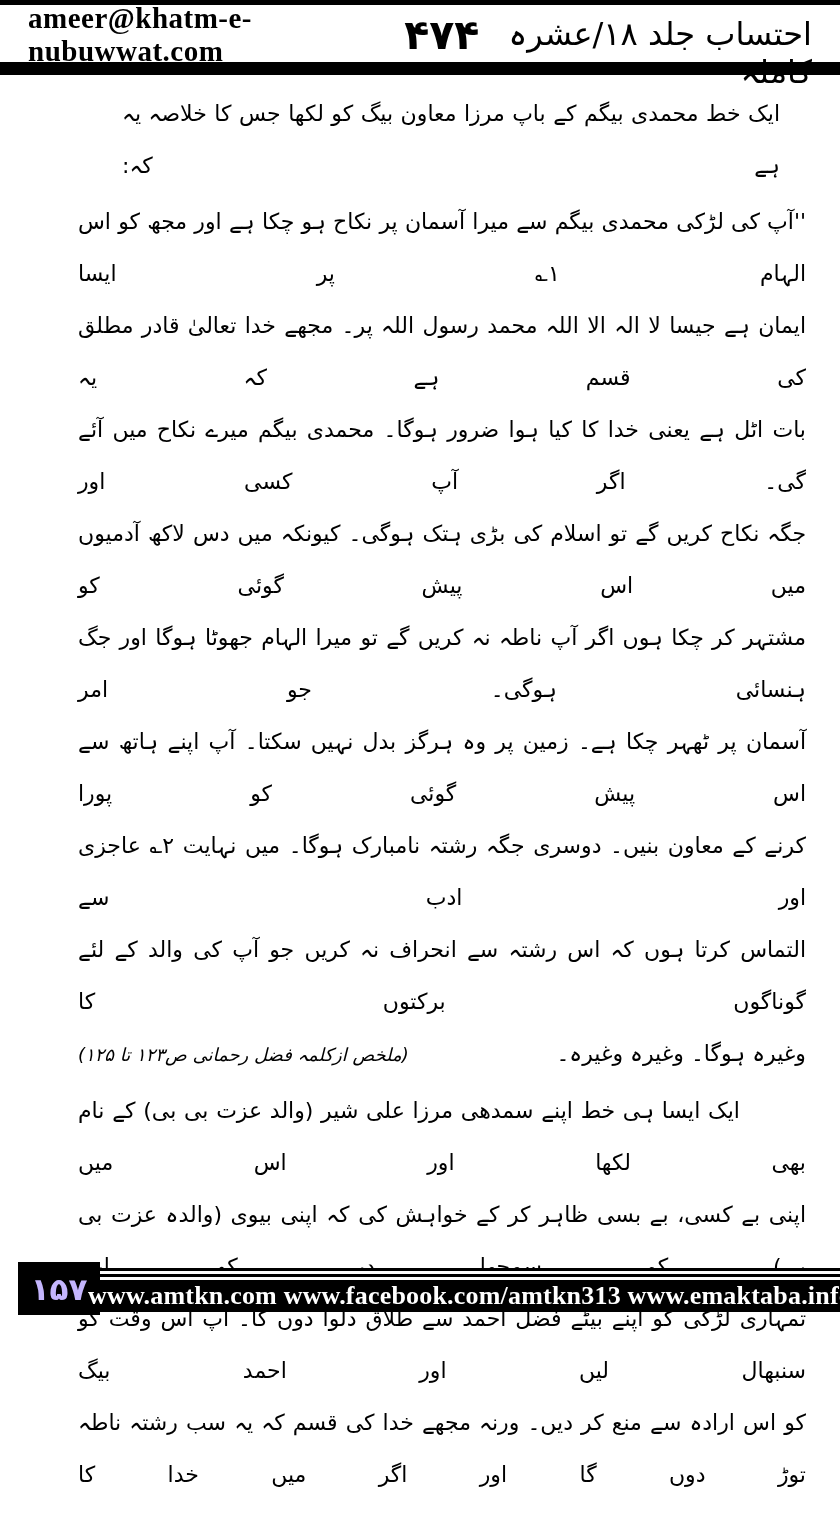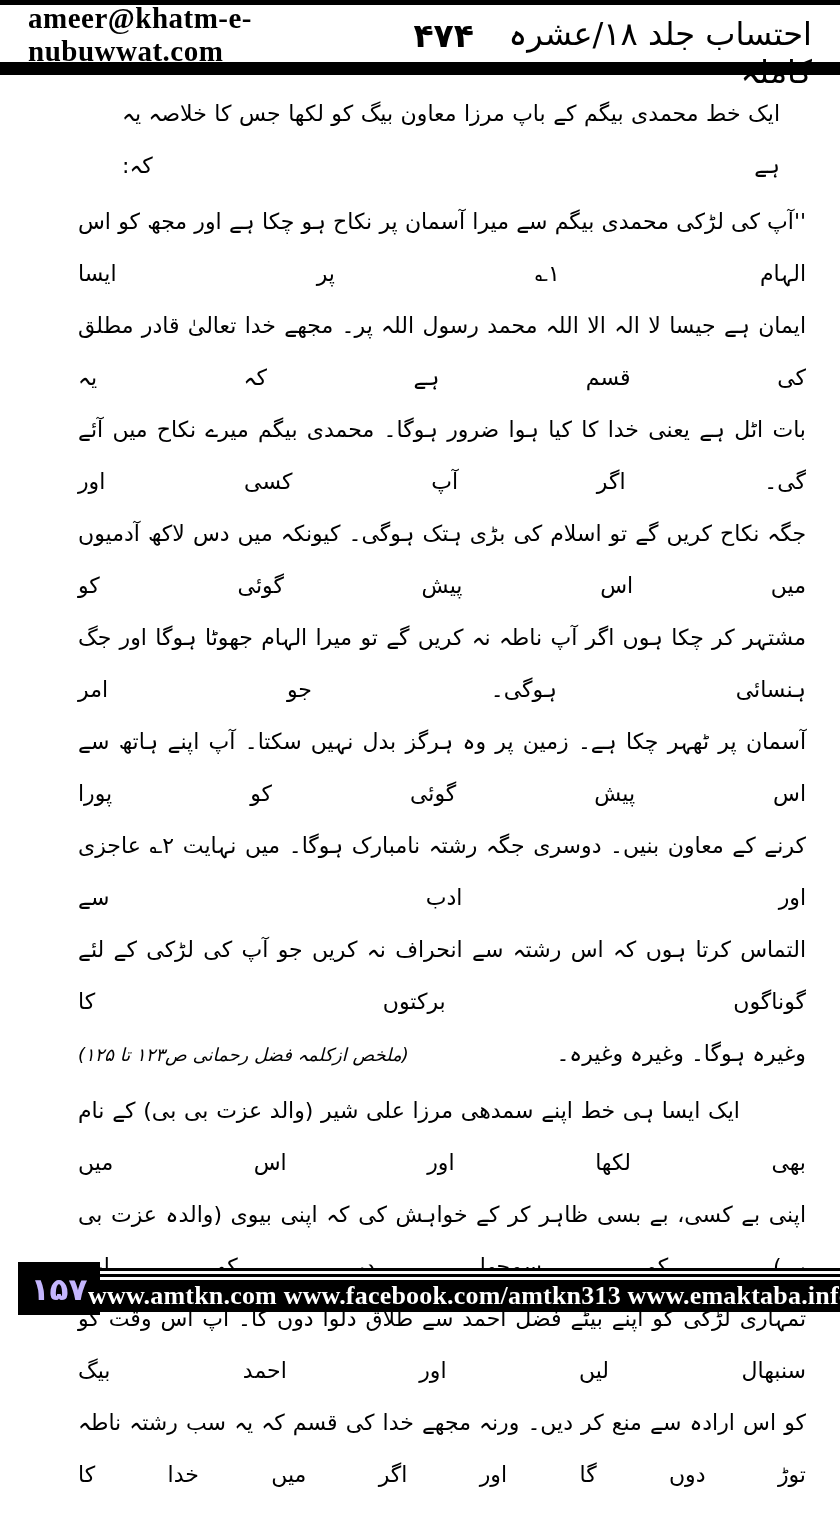--- a/index.html
+++ b/index.html
@@ -16,21 +16,21 @@
   .header {
     position: absolute; top: 10px; left: 0; right: 0; height: 50px;
     display: flex; align-items: center; justify-content: space-between;
     padding: 0 28px;
   }
   .header-left { display: flex; align-items: center; gap: 28px; }
   .hdr-email {
     font-family: "Liberation Serif", serif; font-weight: bold; font-size: 29px;
     letter-spacing: 0.5px;
   }
-  .hdr-pagenum { font-size: 33px; font-weight: bold; direction: rtl; }
+  .hdr-pagenum { font-size: 41px; font-weight: bold; direction: rtl; }
   .hdr-title { font-size: 32px; font-weight: normal; direction: rtl; margin-top: 36px; }
   .thick-rule { position: absolute; top: 62px; left: 0; right: 0; height: 13px; background: #000; }
 
   
   .content {
     position: absolute; top: 84px; left: 0; right: 0;
     padding: 4px 34px 0 34px;
     direction: rtl; font-size: 22px; line-height: 52px;
   }
   .line { text-align: justify; text-align-last: justify; }
@@ -87,21 +87,21 @@
     <div class="line intro">ایک خط محمدی بیگم کے باپ مرزا معاون بیگ کو لکھا جس کا خلاصہ یہ ہے کہ:</div>
 
     <div class="sec">
       <div class="line">''آپ کی لڑکی محمدی بیگم سے میرا آسمان پر نکاح ہو چکا ہے اور مجھ کو اس الہام ۱؎ پر ایسا</div>
       <div class="line">ایمان ہے جیسا لا الہ الا اللہ محمد رسول اللہ پر۔ مجھے خدا تعالیٰ قادر مطلق کی قسم ہے کہ یہ</div>
       <div class="line">بات اٹل ہے یعنی خدا کا کیا ہوا ضرور ہوگا۔ محمدی بیگم میرے نکاح میں آئے گی۔ اگر آپ کسی اور</div>
       <div class="line">جگہ نکاح کریں گے تو اسلام کی بڑی ہتک ہوگی۔ کیونکہ میں دس لاکھ آدمیوں میں اس پیش گوئی کو</div>
       <div class="line">مشتہر کر چکا ہوں اگر آپ ناطہ نہ کریں گے تو میرا الہام جھوٹا ہوگا اور جگ ہنسائی ہوگی۔ جو امر</div>
       <div class="line">آسمان پر ٹھہر چکا ہے۔ زمین پر وہ ہرگز بدل نہیں سکتا۔ آپ اپنے ہاتھ سے اس پیش گوئی کو پورا</div>
       <div class="line">کرنے کے معاون بنیں۔ دوسری جگہ رشتہ نامبارک ہوگا۔ میں نہایت ۲؎ عاجزی اور ادب سے</div>
-      <div class="line">التماس کرتا ہوں کہ اس رشتہ سے انحراف نہ کریں جو آپ کی لڑکی کے لئے گوناگوں برکتوں کا</div>
+      <div class="line">التماس کرتا ہوں کہ اس رشتہ سے انحراف نہ کریں جو آپ کی والد کے لئے گوناگوں برکتوں کا</div>
       <div class="tail-row">
         <span class="tail">وغیرہ ہوگا۔ وغیرہ وغیرہ۔</span>
         <span class="cite">(ملخص ازکلمہ فضل رحمانی ص۱۲۳ تا ۱۲۵)</span>
       </div>
     </div>
 
     <div class="sec">
       <div class="line indent">ایک ایسا ہی خط اپنے سمدھی مرزا علی شیر (والد عزت بی بی) کے نام بھی لکھا اور اس میں</div>
       <div class="line">اپنی بے کسی، بے بسی ظاہر کر کے خواہش کی کہ اپنی بیوی (والدہ عزت بی بی) کو سمجھا دیں کہ اپنے</div>
       <div class="line">تمہاری لڑکی کو اپنے بیٹے فضل احمد سے طلاق دلوا دوں گا۔ آپ اس وقت کو سنبھال لیں اور احمد بیگ</div>

